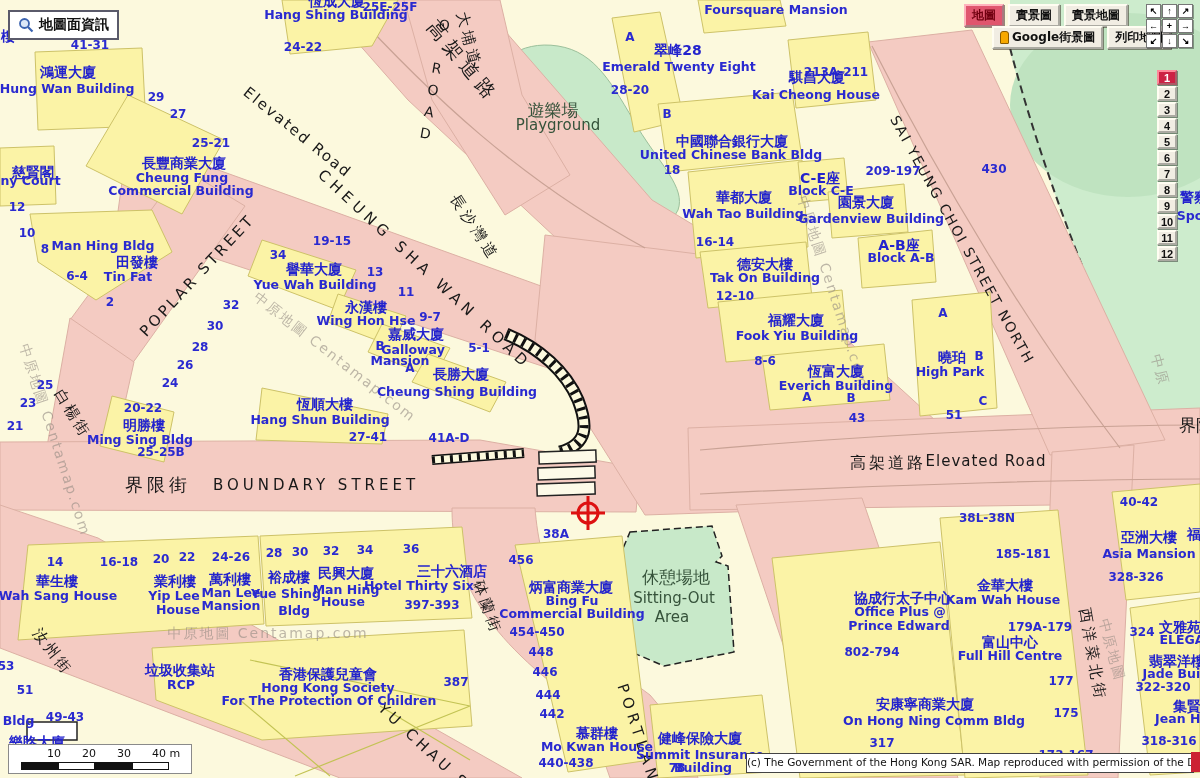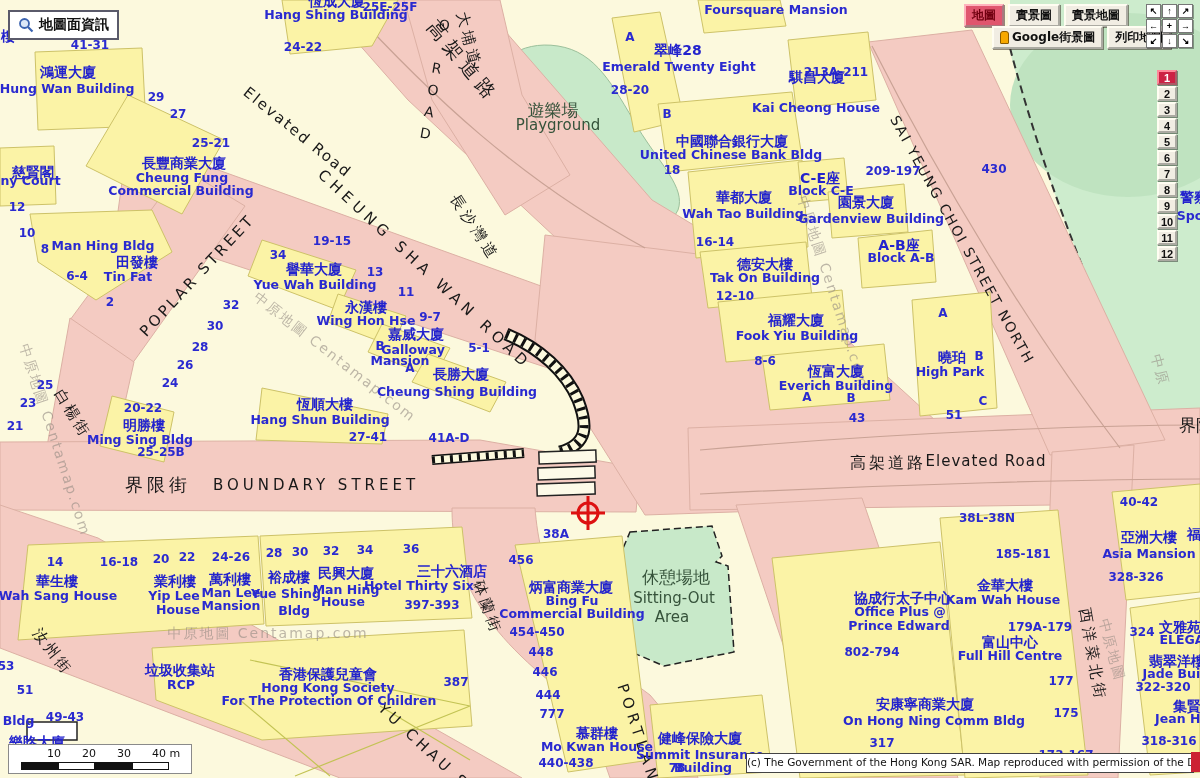--- a/index.html
+++ b/index.html
@@ -241,21 +241,21 @@
       <span class="lbl l-num" style="left: 390px; top: 7px; transform: translate(-50%, -50%) rotate(0deg);">25E-25F</span>
       <span class="lbl l-num" style="left: 303px; top: 47px; transform: translate(-50%, -50%) rotate(0deg);">24-22</span>
       <span class="lbl l-en" style="left: 776px; top: 10px; transform: translate(-50%, -50%) rotate(0deg);">Foursquare Mansion</span>
       <span class="lbl l-num" style="left: 630px; top: 37px; transform: translate(-50%, -50%) rotate(0deg);">A</span>
       <span class="lbl l-zh" style="left: 678px; top: 50px; transform: translate(-50%, -50%) rotate(0deg);">翠峰28</span>
       <span class="lbl l-en" style="left: 679px; top: 67px; transform: translate(-50%, -50%) rotate(0deg);">Emerald  Twenty Eight</span>
       <span class="lbl l-num" style="left: 630px; top: 90px; transform: translate(-50%, -50%) rotate(0deg);">28-20</span>
       <span class="lbl l-num" style="left: 667px; top: 114px; transform: translate(-50%, -50%) rotate(0deg);">B</span>
       <span class="lbl l-num" style="left: 836px; top: 52px; transform: translate(-50%, -50%) rotate(0deg); margin-top: 20px;">213A-211</span>
       <span class="lbl l-zh" style="left: 817px; top: 77px; transform: translate(-50%, -50%) rotate(0deg);">騏昌大廈</span>
-      <span class="lbl l-en" style="left: 816px; top: 108px; transform: translate(-50%, -50%) rotate(0deg);">Kai Cheong House</span>
+      <span class="lbl l-en" style="left: 816px; top: 95px; transform: translate(-50%, -50%) rotate(0deg);">Kai Cheong House</span>
       <span class="lbl l-zh" style="left: 732px; top: 141px; transform: translate(-50%, -50%) rotate(0deg);">中國聯合銀行大廈</span>
       <span class="lbl l-en" style="left: 731px; top: 155px; transform: translate(-50%, -50%) rotate(0deg);">United Chinese Bank Bldg</span>
       <span class="lbl l-num" style="left: 672px; top: 170px; transform: translate(-50%, -50%) rotate(0deg);">18</span>
       <span class="lbl l-zh" style="left: 820px; top: 178px; transform: translate(-50%, -50%) rotate(0deg);">C-E座</span>
       <span class="lbl l-en" style="left: 821px; top: 191px; transform: translate(-50%, -50%) rotate(0deg);">Block C-E</span>
       <span class="lbl l-num" style="left: 893px; top: 171px; transform: translate(-50%, -50%) rotate(0deg);">209-197</span>
       <span class="lbl l-zh" style="left: 866px; top: 202px; transform: translate(-50%, -50%) rotate(0deg);">園景大廈</span>
       <span class="lbl l-en" style="left: 871px; top: 219px; transform: translate(-50%, -50%) rotate(0deg);">Gardenview Building</span>
       <span class="lbl l-zh" style="left: 744px; top: 197px; transform: translate(-50%, -50%) rotate(0deg);">華都大廈</span>
       <span class="lbl l-en" style="left: 743px; top: 214px; transform: translate(-50%, -50%) rotate(0deg);">Wah Tao Building</span>
@@ -323,21 +323,21 @@
       <span class="lbl l-zh" style="left: 37px; top: 742px; transform: translate(-50%, -50%) rotate(0deg);">樂賂大廈</span>
       <span class="lbl l-num" style="left: 556px; top: 534px; transform: translate(-50%, -50%) rotate(0deg);">38A</span>
       <span class="lbl l-num" style="left: 521px; top: 560px; transform: translate(-50%, -50%) rotate(0deg);">456</span>
       <span class="lbl l-zh" style="left: 571px; top: 587px; transform: translate(-50%, -50%) rotate(0deg);">炳富商業大廈</span>
       <span class="lbl l-en" style="left: 572px; top: 601px; transform: translate(-50%, -50%) rotate(0deg);">Bing Fu</span>
       <span class="lbl l-en" style="left: 572px; top: 614px; transform: translate(-50%, -50%) rotate(0deg);">Commercial Building</span>
       <span class="lbl l-num" style="left: 537px; top: 632px; transform: translate(-50%, -50%) rotate(0deg);">454-450</span>
       <span class="lbl l-num" style="left: 541px; top: 652px; transform: translate(-50%, -50%) rotate(0deg);">448</span>
       <span class="lbl l-num" style="left: 545px; top: 672px; transform: translate(-50%, -50%) rotate(0deg);">446</span>
       <span class="lbl l-num" style="left: 548px; top: 695px; transform: translate(-50%, -50%) rotate(0deg);">444</span>
-      <span class="lbl l-num" style="left: 552px; top: 714px; transform: translate(-50%, -50%) rotate(0deg);">777</span>
+      <span class="lbl l-num" style="left: 552px; top: 714px; transform: translate(-50%, -50%) rotate(0deg);">442</span>
       <span class="lbl l-zh" style="left: 597px; top: 733px; transform: translate(-50%, -50%) rotate(0deg);">慕群樓</span>
       <span class="lbl l-en" style="left: 597px; top: 747px; transform: translate(-50%, -50%) rotate(0deg);">Mo Kwan House</span>
       <span class="lbl l-num" style="left: 566px; top: 763px; transform: translate(-50%, -50%) rotate(0deg);">440-438</span>
       <span class="lbl l-zh" style="left: 700px; top: 738px; transform: translate(-50%, -50%) rotate(0deg);">健峰保險大廈</span>
       <span class="lbl l-en" style="left: 700px; top: 755px; transform: translate(-50%, -50%) rotate(0deg);">Summit Insurance</span>
       <span class="lbl l-en" style="left: 703px; top: 768px; transform: translate(-50%, -50%) rotate(0deg);">Building</span>
       <span class="lbl l-num" style="left: 677px; top: 768px; transform: translate(-50%, -50%) rotate(0deg);">78</span>
       <span class="lbl l-zh" style="left: 903px; top: 598px; transform: translate(-50%, -50%) rotate(0deg);">協成行太子中心</span>
       <span class="lbl l-en" style="left: 900px; top: 612px; transform: translate(-50%, -50%) rotate(0deg);">Office Plus @</span>
       <span class="lbl l-en" style="left: 899px; top: 626px; transform: translate(-50%, -50%) rotate(0deg);">Prince Edward</span>

